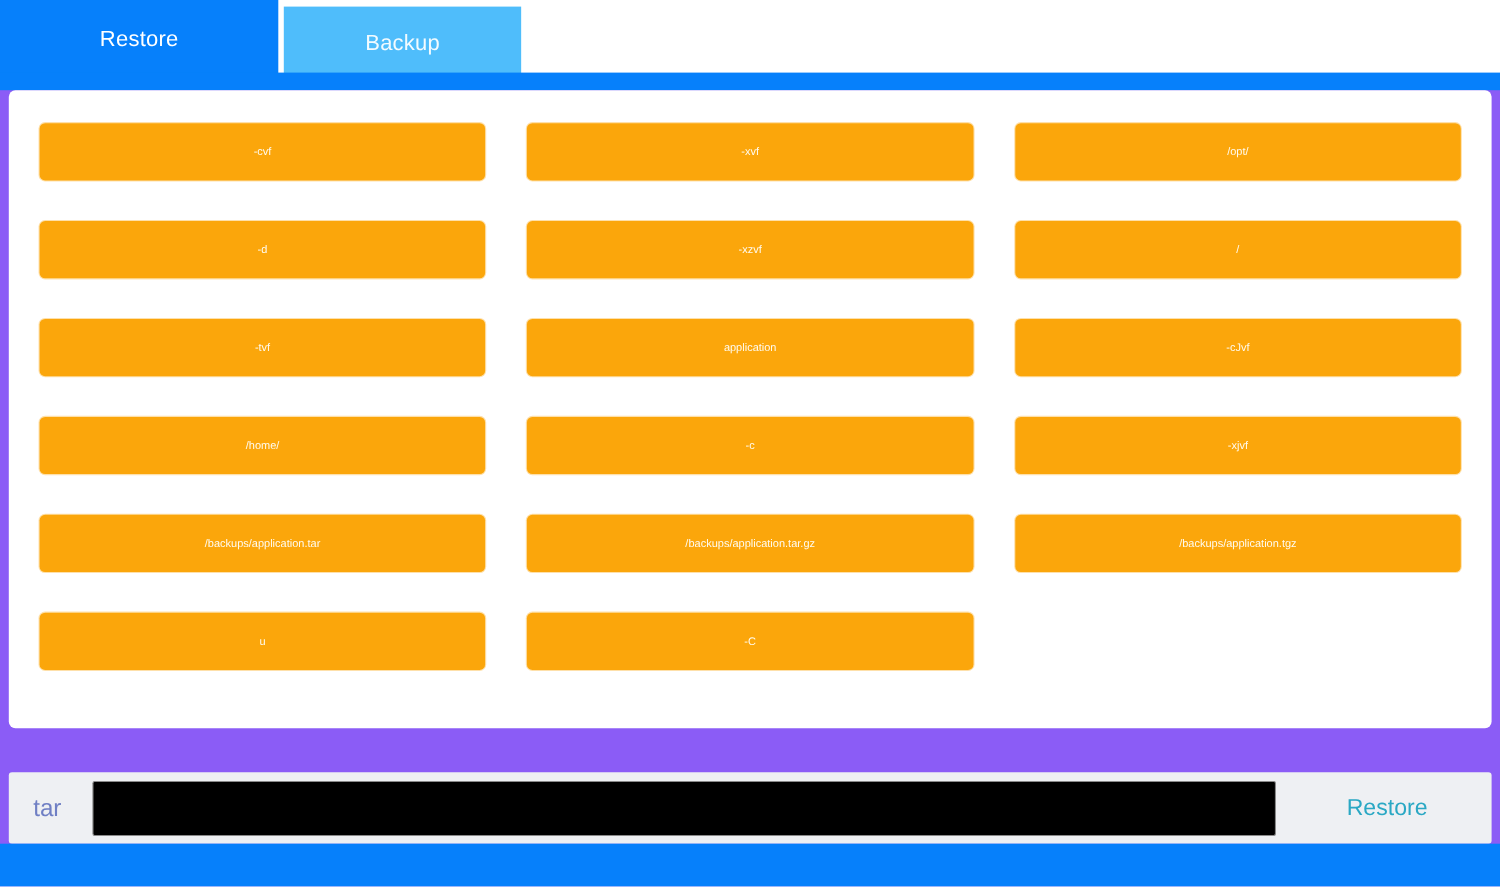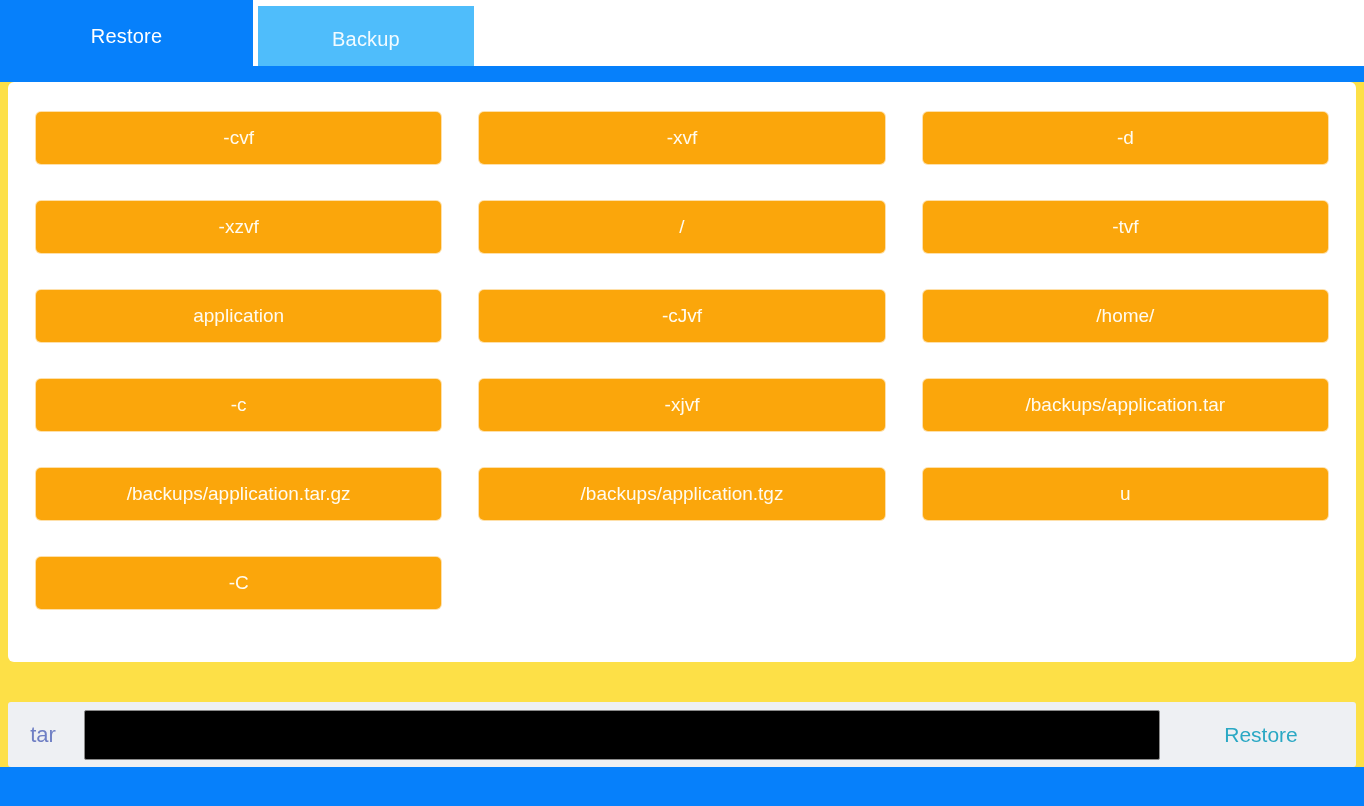--- a/index.html
+++ b/index.html
@@ -13,21 +13,21 @@
     overflow: hidden;
     background: #ffffff;
     font-family: "Liberation Sans", sans-serif;
     -webkit-font-smoothing: antialiased;
   }
 
   #app {
     position: relative;
     width: 1364px;
     height: 806px;
-    background: #fde047;
+    background: #8b5cf6;
     box-sizing: border-box;
   }
 
   
   .tabbar {
     position: absolute;
     left: 0;
     top: 0;
     width: 1364px;
     height: 72px;
@@ -94,21 +94,21 @@
     column-gap: 38px;
     row-gap: 37px;
     width: 100%;
   }
 
   .token-btn {
     background: #fba60b;
     border: none;
     border-radius: 5px;
     color: #fffbf0;
-    font-size: 19px;
+    font-size: 10px;
     font-family: "Liberation Sans", sans-serif;
     display: flex;
     align-items: center;
     justify-content: center;
     cursor: pointer;
     box-shadow: 0 0 0 1px rgba(251,166,11,0.35);
     padding: 0 8px;
     overflow: hidden;
     white-space: nowrap;
     text-overflow: ellipsis;
@@ -184,20 +184,21 @@
     </div>
     <div class="tabbar-fill"></div>
   </div>
   <div class="tab-underline"></div>
 
   <div class="panel">
     <div class="grid">
 
       <button class="token-btn">-cvf</button>
       <button class="token-btn">-xvf</button>
+      <button class="token-btn">/opt/</button>
 
       <button class="token-btn">-d</button>
       <button class="token-btn">-xzvf</button>
       <button class="token-btn">/</button>
 
       <button class="token-btn">-tvf</button>
       <button class="token-btn">application</button>
       <button class="token-btn">-cJvf</button>
 
       <button class="token-btn">/home/</button>

